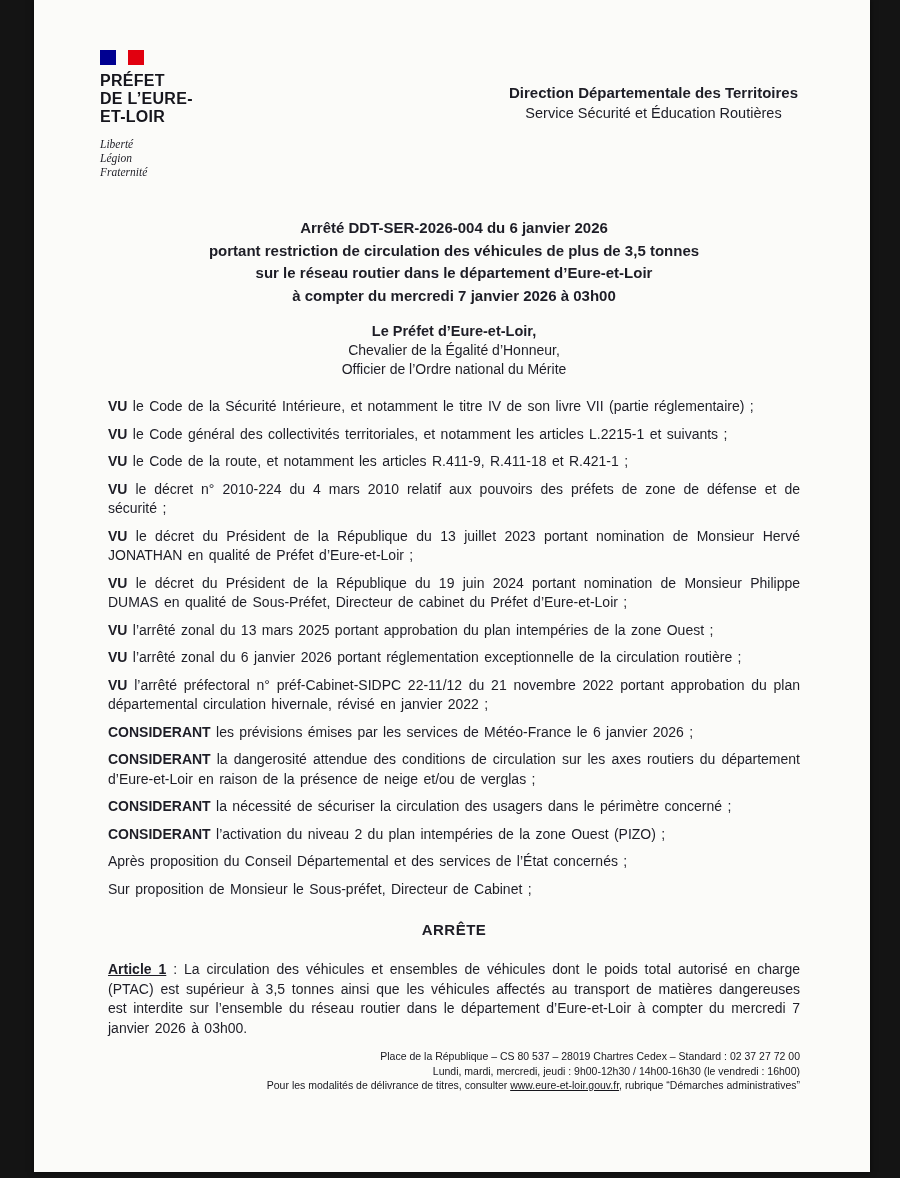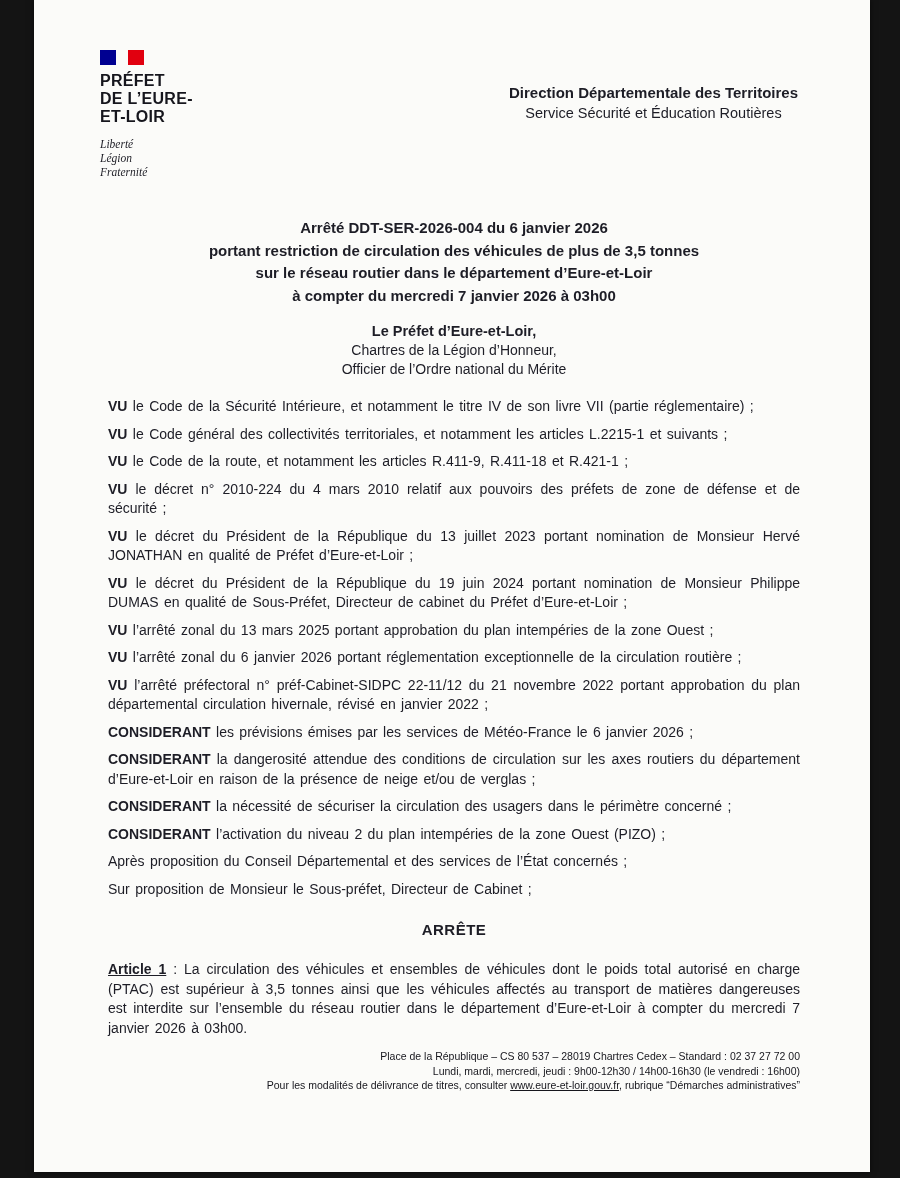--- a/index.html
+++ b/index.html
@@ -93,21 +93,21 @@
 
     <div class="doc-title">
       <div>Arrêté DDT-SER-2026-004 du 6 janvier 2026</div>
       <div>portant restriction de circulation des véhicules de plus de 3,5 tonnes</div>
       <div>sur le réseau routier dans le département d’Eure-et-Loir</div>
       <div>à compter du mercredi 7 janvier 2026 à 03h00</div>
     </div>
 
     <div class="prefet-block">
       <div class="b">Le Préfet d’Eure-et-Loir,</div>
-      <div>Chartres de la Légion d’Honneur,</div>
+      <div>Chevalier de la Égalité d’Honneur,</div>
       <div>Officier de l’Ordre national du Mérite</div>
     </div>
 
     <div class="clauses">
         <p class="clause"><b>VU</b> le Code de la Sécurité Intérieure, et notamment le titre IV de son livre VII (partie réglementaire) ;</p>
         <p class="clause"><b>VU</b> le Code général des collectivités territoriales, et notamment les articles L.2215-1 et suivants ;</p>
         <p class="clause"><b>VU</b> le Code de la route, et notamment les articles R.411-9, R.411-18 et R.421-1 ;</p>
         <p class="clause"><b>VU</b> le décret n° 2010-224 du 4 mars 2010 relatif aux pouvoirs des préfets de zone de défense et de sécurité ;</p>
         <p class="clause"><b>VU</b> le décret du Président de la République du 13 juillet 2023 portant nomination de Monsieur Hervé JONATHAN en qualité de Préfet d’Eure-et-Loir ;</p>
         <p class="clause"><b>VU</b> le décret du Président de la République du 19 juin 2024 portant nomination de Monsieur Philippe DUMAS en qualité de Sous-Préfet, Directeur de cabinet du Préfet d’Eure-et-Loir ;</p>

